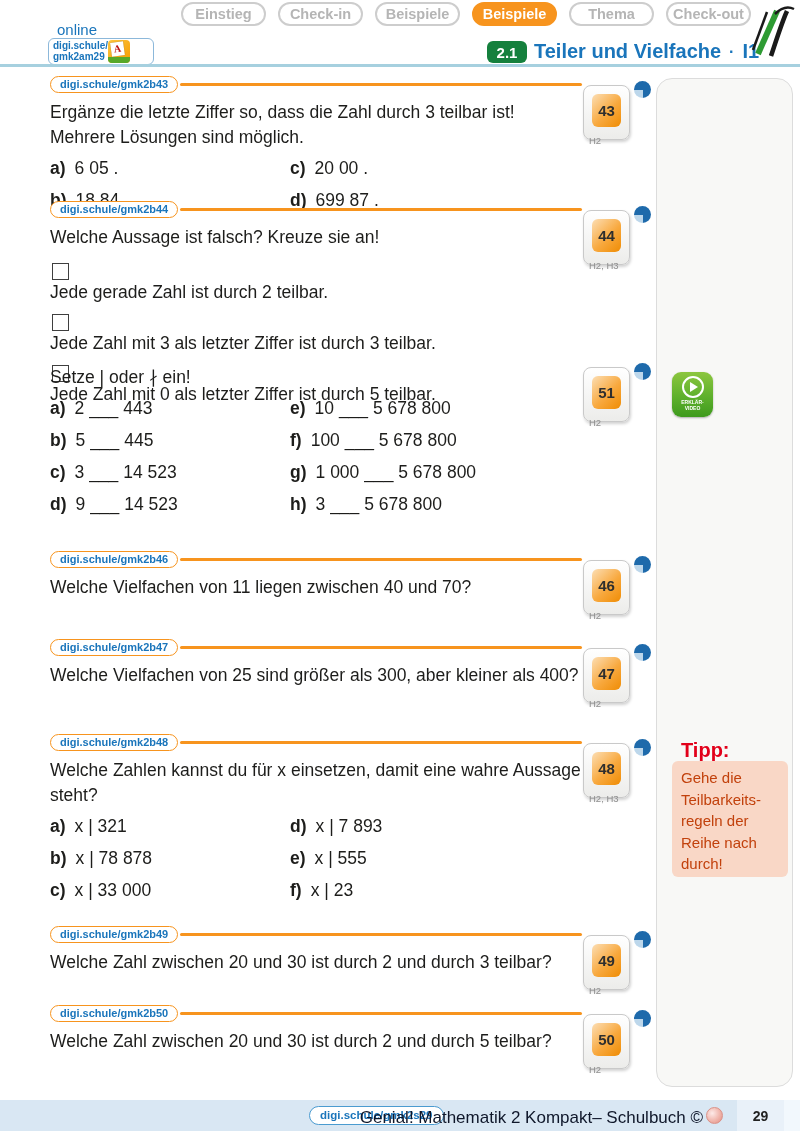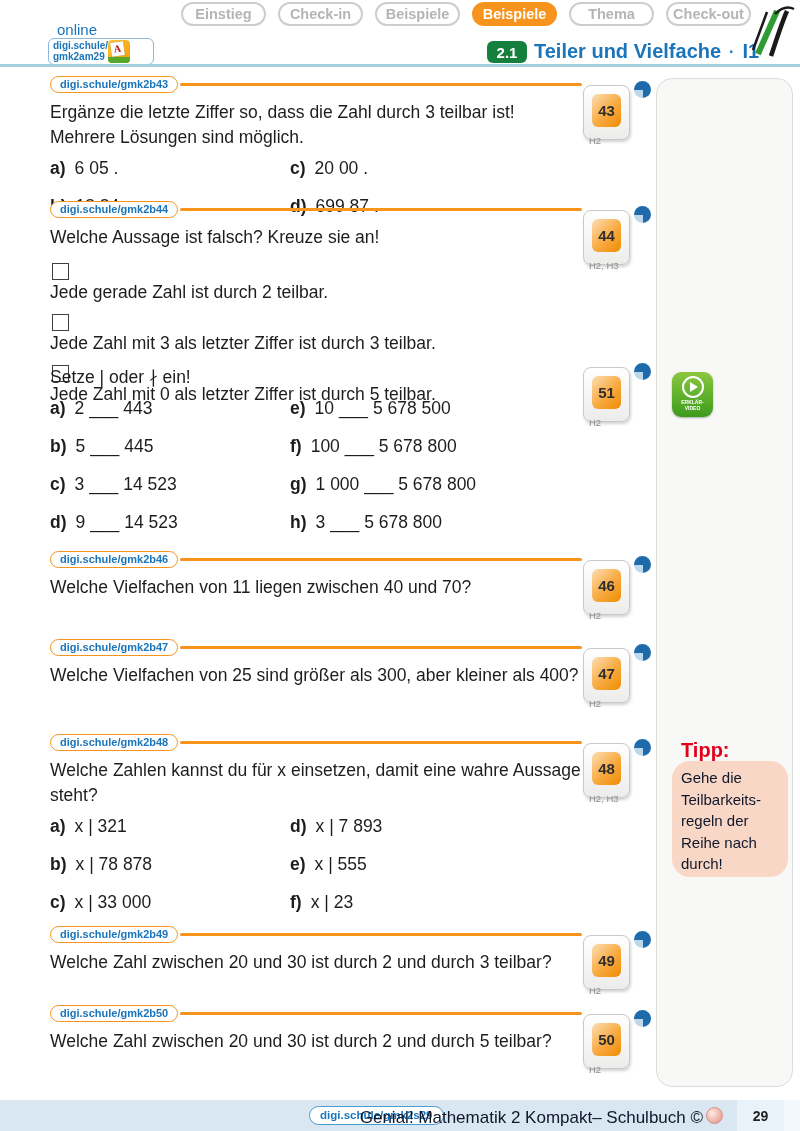--- a/index.html
+++ b/index.html
@@ -32,39 +32,39 @@
 
   
   .sidebar{position:absolute;left:656px;top:78px;width:137px;height:1009px;background:#f8f8f6;border:1px solid #dcdcdc;border-radius:16px;box-sizing:border-box;}
   .video-btn{position:absolute;left:15px;top:293px;width:41px;height:45px;border-radius:9px;
        background:linear-gradient(180deg,#8cc63f 0%,#5eb02c 55%,#3e9a1d 100%);box-shadow:0 1px 2px rgba(0,0,0,.3);
        display:flex;flex-direction:column;align-items:center;cursor:pointer;}
   .video-btn .ring{margin-top:4px;width:22px;height:22px;border:2px solid #fff;border-radius:50%;display:flex;align-items:center;justify-content:center;box-sizing:border-box;}
   .video-btn .tri{width:0;height:0;border-left:8px solid #fff;border-top:5px solid transparent;border-bottom:5px solid transparent;margin-left:2px;}
   .video-btn .lbl{font-size:5px;font-weight:bold;color:#fff;line-height:6px;text-align:center;margin-top:1px;}
   .tipp-title{position:absolute;left:24px;top:660px;font-size:20px;font-weight:bold;color:#e2001a;}
-  .tipp-box{position:absolute;left:15px;top:682px;width:116px;height:116px;background:#f9d7c6;border-radius:18px;
-       padding:6px 10px 0 9px;box-sizing:border-box;font-size:15px;line-height:21.5px;color:#0f172a;}
+  .tipp-box{position:absolute;left:15px;top:682px;width:116px;height:116px;background:#f9d7c6;border-radius:6px;
+       padding:6px 10px 0 9px;box-sizing:border-box;font-size:15px;line-height:21.5px;color:#c2410c;}
 
   
   .section{position:absolute;left:50px;width:600px;}
   .tagrow{display:flex;align-items:center;height:17px;}
   .tag{height:17px;border:1.5px solid #f7941e;border-radius:9px;background:#fff;padding:0 9px;font-size:11px;font-weight:bold;
        color:#1a75bb;line-height:15px;box-sizing:border-box;white-space:nowrap;cursor:pointer;}
   .tagline{flex:1;height:2.5px;background:#f7941e;margin:0 68px 0 2px;border-radius:2px;}
   .numcard{position:absolute;top:9px;right:20px;width:47px;height:55px;background:linear-gradient(180deg,#ffffff,#ececea);
        border:1px solid #c9c9c9;border-radius:8px;box-shadow:1px 2px 3px rgba(0,0,0,.18);box-sizing:border-box;}
   .numinner{margin:8px;height:33px;border-radius:6px;background:linear-gradient(135deg,#fcdeb4 0%,#f8a93f 55%,#ef8c04 100%);
        display:flex;align-items:center;justify-content:center;font-size:15px;font-weight:bold;color:#2e2e2e;}
   .numlevel{font-size:9.5px;color:#8d8d8d;padding-left:5px;margin-top:1px;white-space:nowrap;}
   .speaker{position:absolute;top:5px;right:-1px;width:17px;height:17px;border-radius:50%;cursor:pointer;
        background:conic-gradient(#1e6aab 0 180deg,#bdd7eb 180deg 268deg,#1e6aab 268deg 360deg);}
   .q{margin-top:7px;font-size:17.5px;line-height:25px;}
   .q + .q{margin-top:0;}
-  .items{display:grid;grid-template-columns:240px auto;margin-top:6px;row-gap:13px;font-size:17.5px;line-height:25px;}
+  .items{display:grid;grid-template-columns:240px auto;margin-top:6px;row-gap:7px;font-size:17.5px;line-height:25px;}
   .item b{margin-right:9px;}
   .opts{margin-top:9px;}
   .opt{display:flex;margin-top:5px;font-size:17.5px;line-height:25px;align-items:flex-start;flex-direction:column;}
   .cbx{flex:0 0 auto;width:15px;height:15px;border:1.6px solid #3f3f3f;background:#fff;margin:4px 13px 0 2px;cursor:pointer;}
 
   
   .footer{position:absolute;left:0;top:1100px;width:800px;height:31px;background:#d9e7f3;}
   .footer-tag{position:absolute;left:309px;top:6px;height:19px;border:1.5px solid #4a9bd0;border-radius:10px;background:#fff;
        padding:0 10px;font-size:11.5px;font-weight:bold;color:#1a75bb;line-height:16px;box-sizing:border-box;cursor:pointer;}
   .footer-credit{position:absolute;right:97px;top:8px;font-size:17px;color:#0f172a;}
@@ -180,21 +180,21 @@
 
   <div class="section" style="top:358px">
     <div class="numcard">
       <div class="numinner">51</div>
       <div class="numlevel">H2</div>
     </div>
     <span class="speaker"></span>
     <div class="q">Setze | oder ∤ ein!</div>
     <div class="items">
       <div class="item"><b>a)</b><span>2 ___ 443</span></div>
-      <div class="item"><b>e)</b><span>10 ___ 5 678 500</span></div>
+      <div class="item"><b>e)</b><span>10 ___ 5 678 800</span></div>
       <div class="item"><b>b)</b><span>5 ___ 445</span></div>
       <div class="item"><b>f)</b><span>100 ___ 5 678 800</span></div>
       <div class="item"><b>c)</b><span>3 ___ 14 523</span></div>
       <div class="item"><b>g)</b><span>1 000 ___ 5 678 800</span></div>
       <div class="item"><b>d)</b><span>9 ___ 14 523</span></div>
       <div class="item"><b>h)</b><span>3 ___ 5 678 800</span></div>
     </div>
   </div>
 
   <div class="section" style="top:551px">

